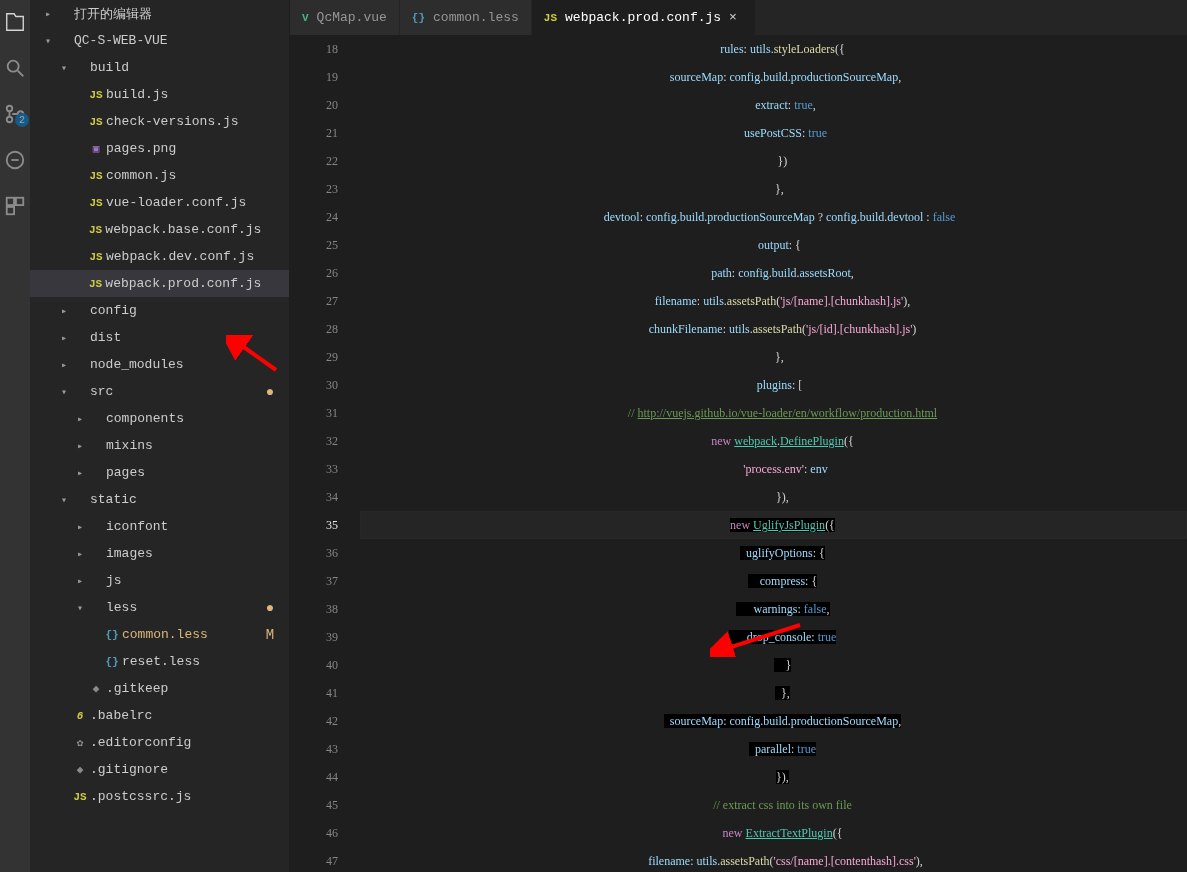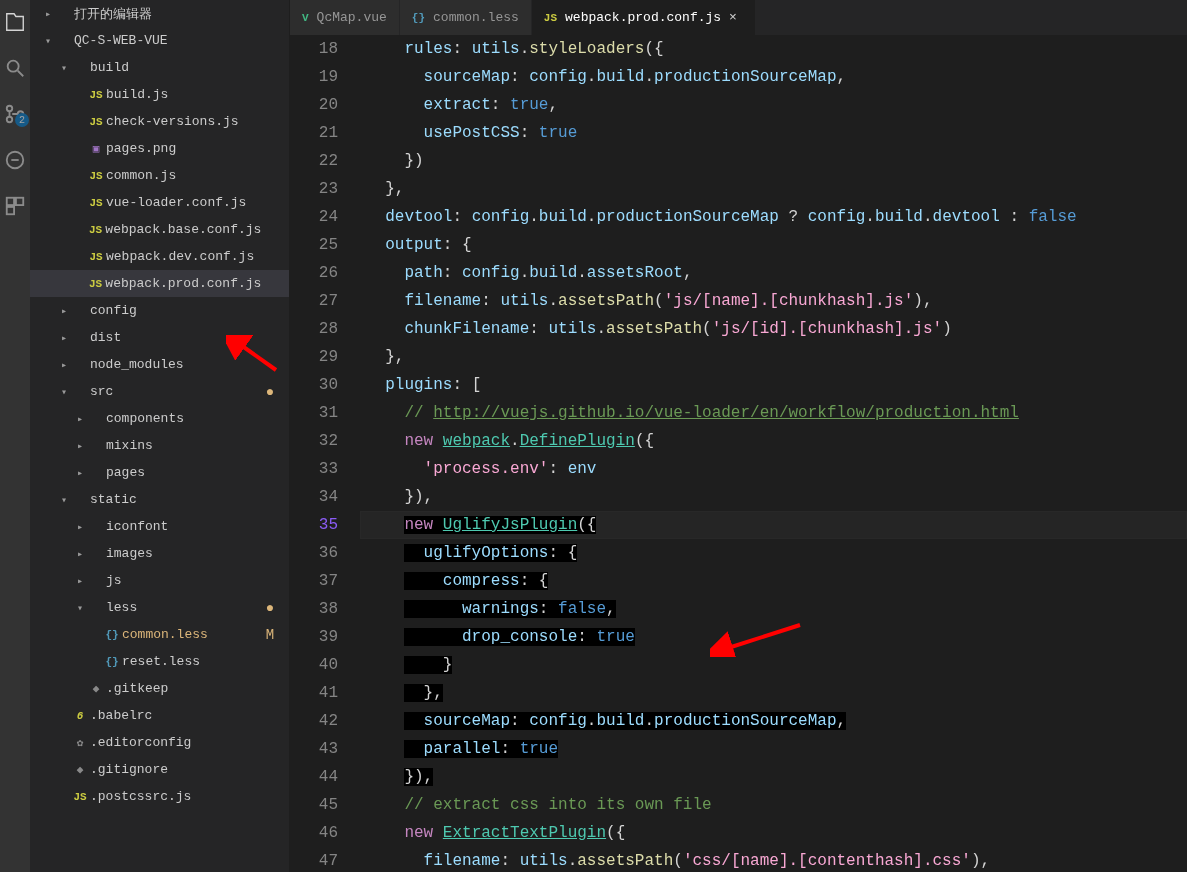--- a/index.html
+++ b/index.html
@@ -89,49 +89,49 @@
     color:#969696;
     background:#2d2d2d;
     border-right: 1px solid #252526;
     cursor: pointer;
   }
   .tab.active { background:#1e1e1e; color:#ffffff; }
   .tab .ticon { font-size:11px; font-weight: bold; }
   .tab .close { width:14px; opacity:0.8; }
   .editor {
     flex:1; display:flex; overflow:hidden;
-    font-family: Liberation Mono, monospace;
-    font-size: 16px;
+    font-family: Liberation Serif, serif;
+    font-size: 12px;
     line-height: 28px;
   }
   .gutter {
     width: 70px;
     text-align: right;
     padding-right: 22px;
     color:#858585;
     user-select: none;
   }
-  .gutter .ln.current { color:#8b5cf6; }
+  .gutter .ln.current { color:#e5e5e5; }
   .code {
     flex:1;
     position: relative;
     color:#d4d4d4;
     white-space: pre;
   }
   .k-key { color:#9cdcfe; }
   .k-fn { color:#dcdcaa; }
   .k-type { color:#4ec9b0; text-decoration: underline; }
   .k-str { color:#f9a8d4; }
   .k-bool { color:#569cd6; }
   .k-new { color:#c586c0; }
   .k-cmt { color:#6a9955; }
   .k-cmt-u { color:#6a9955; text-decoration: underline; }
   .k-op { color:#d4d4d4; }
   .hl { background:#000000; }
-  .code-line { position:relative; padding-left:6px; }
+  .code-line { position:relative; padding-left:6px;text-align:center; }
   .code-line.active-line { background: rgba(255,255,255,0.03); box-shadow: inset 0 0 0 1px #282828;}
   .red-arrow {
     position:absolute;
     z-index:5;
     pointer-events:none;
   }
 </style>
 </head>
 <body>
 

